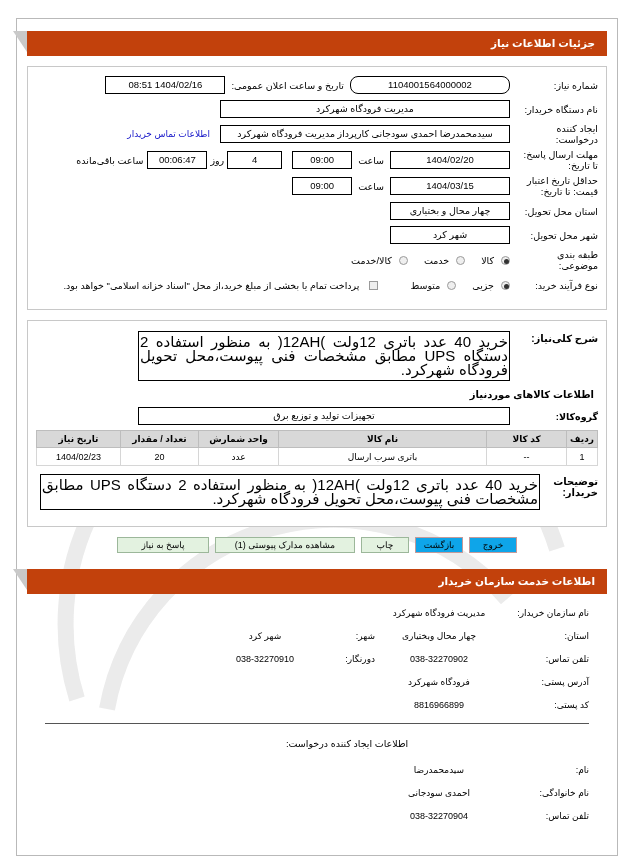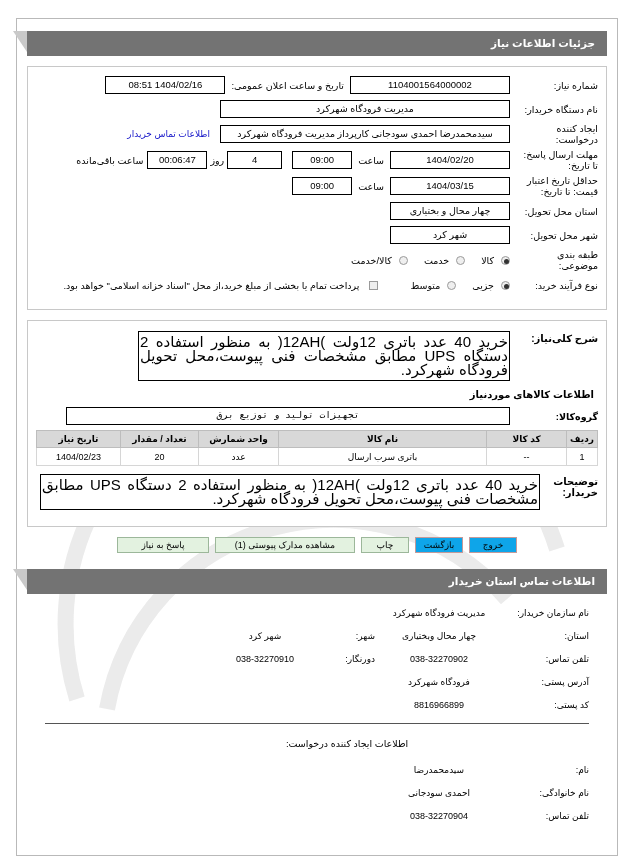--- a/index.html
+++ b/index.html
@@ -31,21 +31,21 @@
     pointer-events: none;
     overflow: hidden;
     z-index: 0;
   }
   .watermark svg { position: absolute; left: 20px; top: 280px; opacity: 0.9; }
 
   .content { position: relative; z-index: 2; }
 
   
   .sec-bar {
-    background: #737373;
+    background: #c2410c;
     color: #fff;
     font-weight: bold;
     font-size: 10.5px;
     padding: 6px 12px 7px 12px;
     text-align: right;
     position: relative;
   }
   .sec-bar.top { margin: 12px 10px 0 10px; }
   .sec-bar.mid { margin: 0 10px 0 10px; }
   .sec-bar .corner {
@@ -87,21 +87,21 @@
     height: 18px;
     line-height: 16px;
     font-size: 9.5px;
     padding: 0 5px;
     text-align: center;
     color: #000;
     white-space: nowrap;
     overflow: hidden;
   }
   .fld.lg  { width: 290px; }
-  .fld.md  { width: 160px; }
+  .fld.md  { width: 160px; border-radius: 8px; }
   .fld.sm  { width: 120px; }
   .fld.tm  { width: 60px; }
   .fld.num { width: 55px; }
   .inline-lbl {
     font-size: 9.5px;
     padding: 0 6px;
     white-space: nowrap;
   }
   .link {
     color: #1414c8;
@@ -338,21 +338,21 @@
 
       <div class="sec-title-row">
         <span class="lbl">شرح کلی‌نیاز:</span>
         <span class="boxtext">خرید 40 عدد باتری 12ولت )12AH( به منظور استفاده 2 دستگاه UPS مطابق  مشخصات فنی پیوست،محل تحویل فرودگاه شهرکرد.</span>
       </div>
 
       <div class="subhead">اطلاعات کالاهای موردنیاز</div>
 
       <div class="row">
         <span class="lbl" style="font-weight:bold;">گروه‌کالا:</span>
-        <span class="fld" style="width:444px;font-family:Liberation Mono, monospace;">تجهیزات تولید و توزیع برق</span>
+        <span class="fld" style="width:372px;">تجهیزات تولید و توزیع برق</span>
       </div>
 
       <table class="items">
         <thead>
           <tr>
             <th style="width:30px;">ردیف</th>
             <th style="width:80px;">کد کالا</th>
             <th>نام کالا</th>
             <th style="width:80px;">واحد شمارش</th>
             <th style="width:78px;">تعداد / مقدار</th>
@@ -381,21 +381,21 @@
     <div class="btnbar">
       <button class="btn red w-sm">خروج</button>
       <button class="btn red w-sm">بازگشت</button>
       <button class="btn green w-sm">چاپ</button>
       <button class="btn green w-lg">مشاهده مدارک پیوستی (1)</button>
       <button class="btn green w-md">پاسخ به نیاز</button>
     </div>
 
     <div class="sec-bar mid" style="margin-top:16px;">
       <span class="corner"></span>
-      <span>اطلاعات تماس استان خریدار</span>
+      <span>اطلاعات خدمت سازمان خریدار</span>
     </div>
 
     <div class="contact">
       <div class="crow">
         <span class="ckey">نام سازمان خریدار:</span>
         <span class="cval">مدیریت فرودگاه شهرکرد</span>
       </div>
       <div class="crow">
         <span class="ckey">استان:</span>
         <span class="cval">چهار محال وبختیاری</span>

